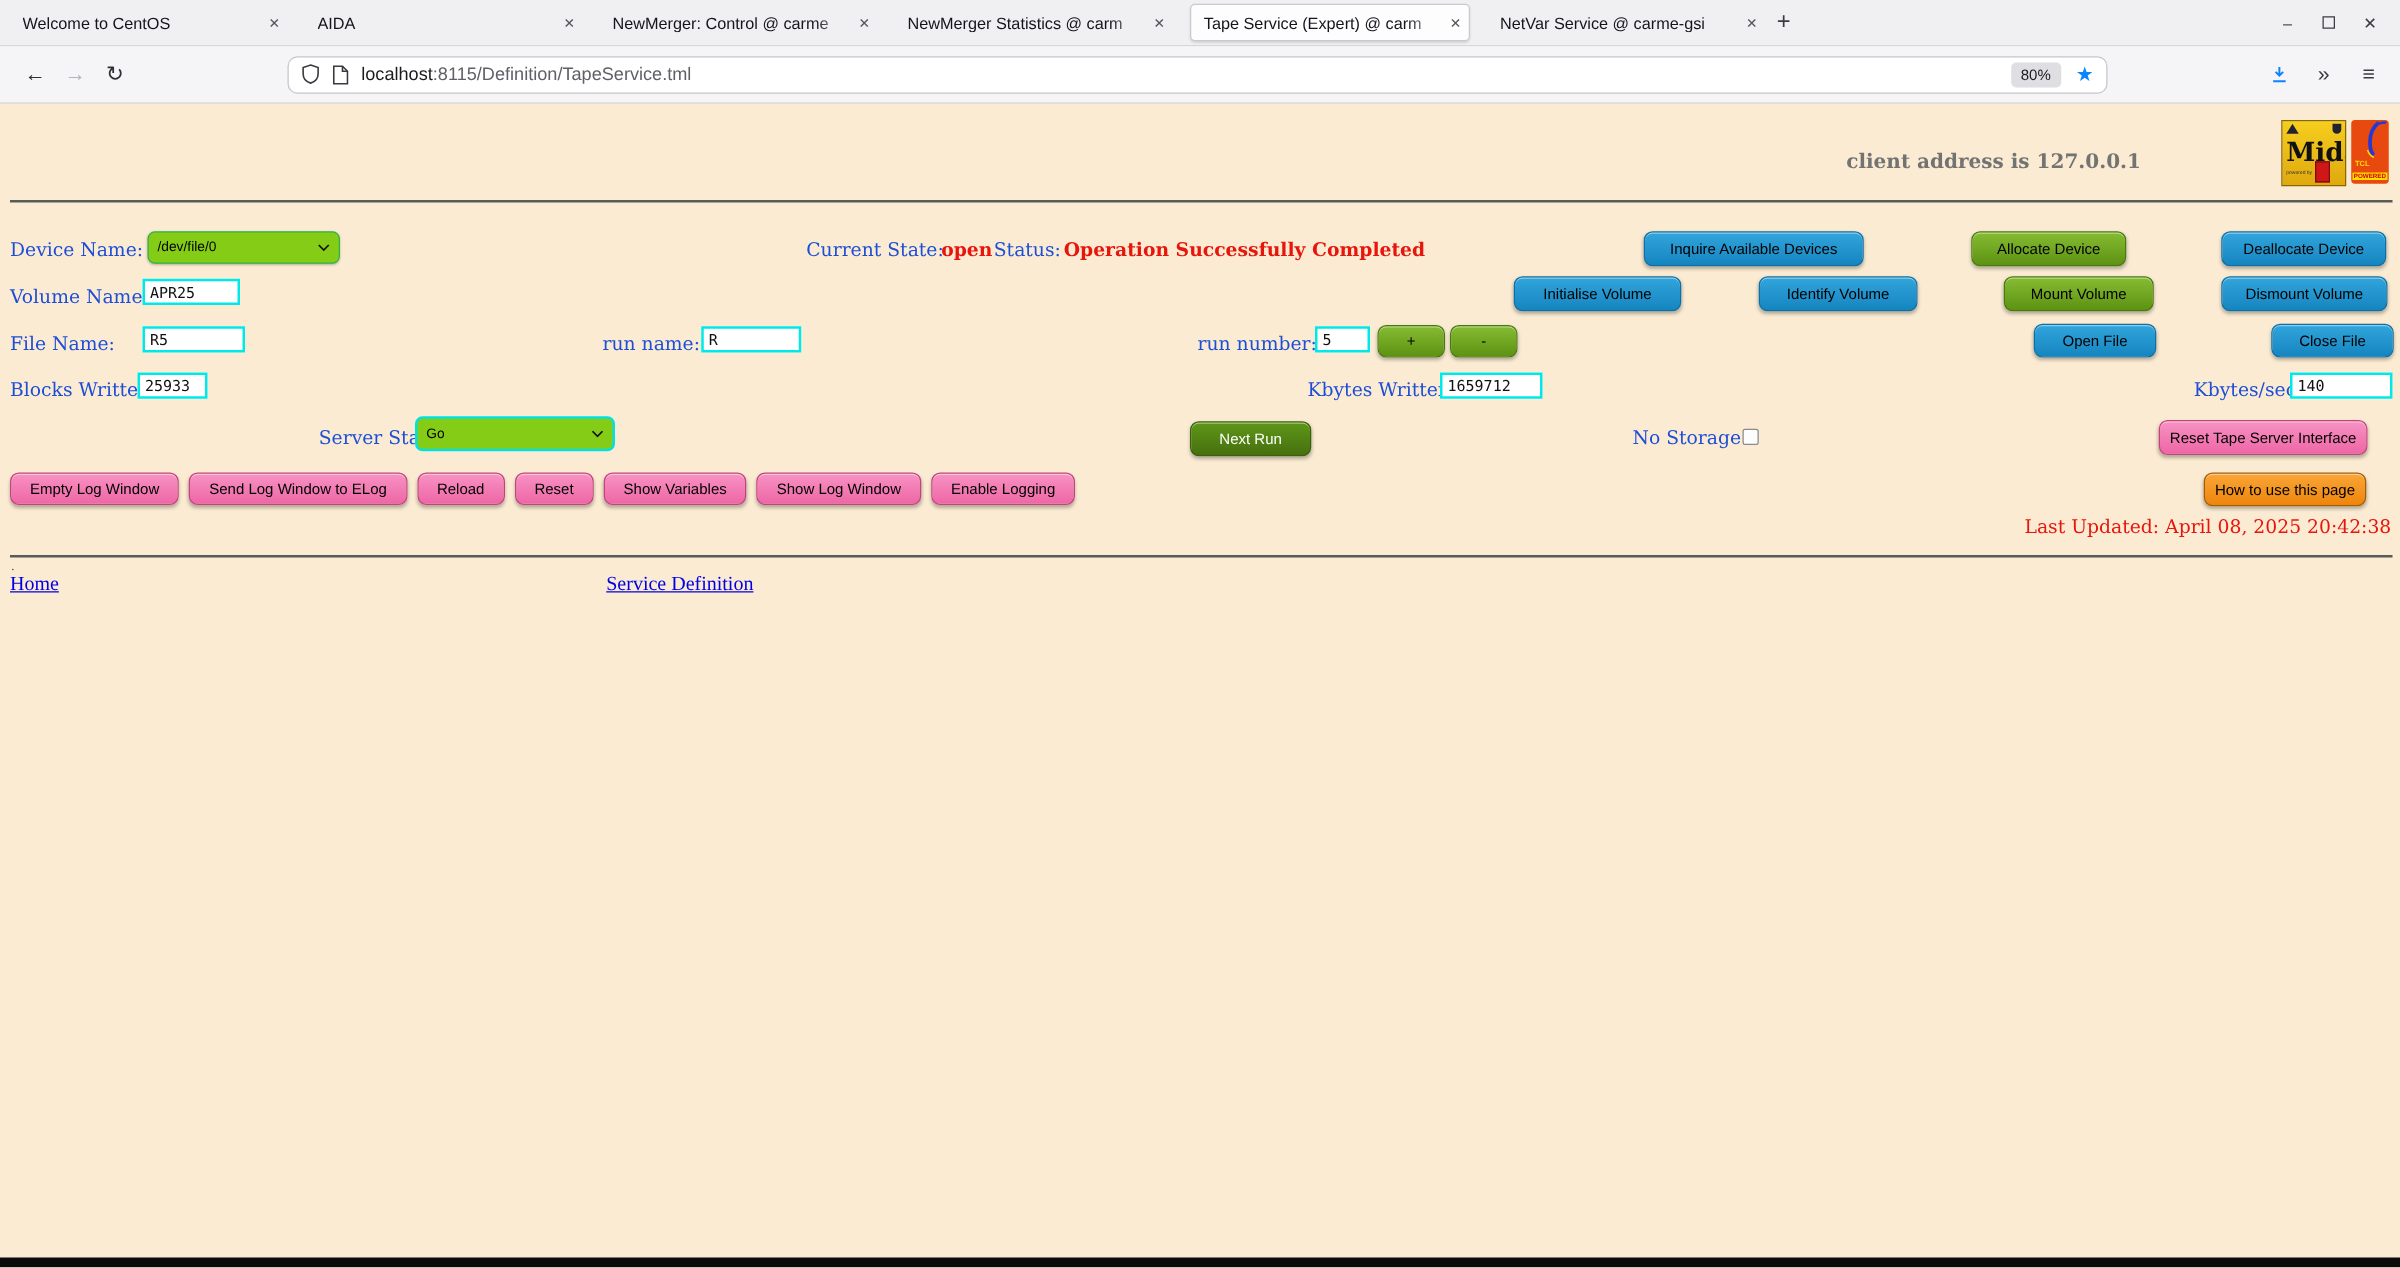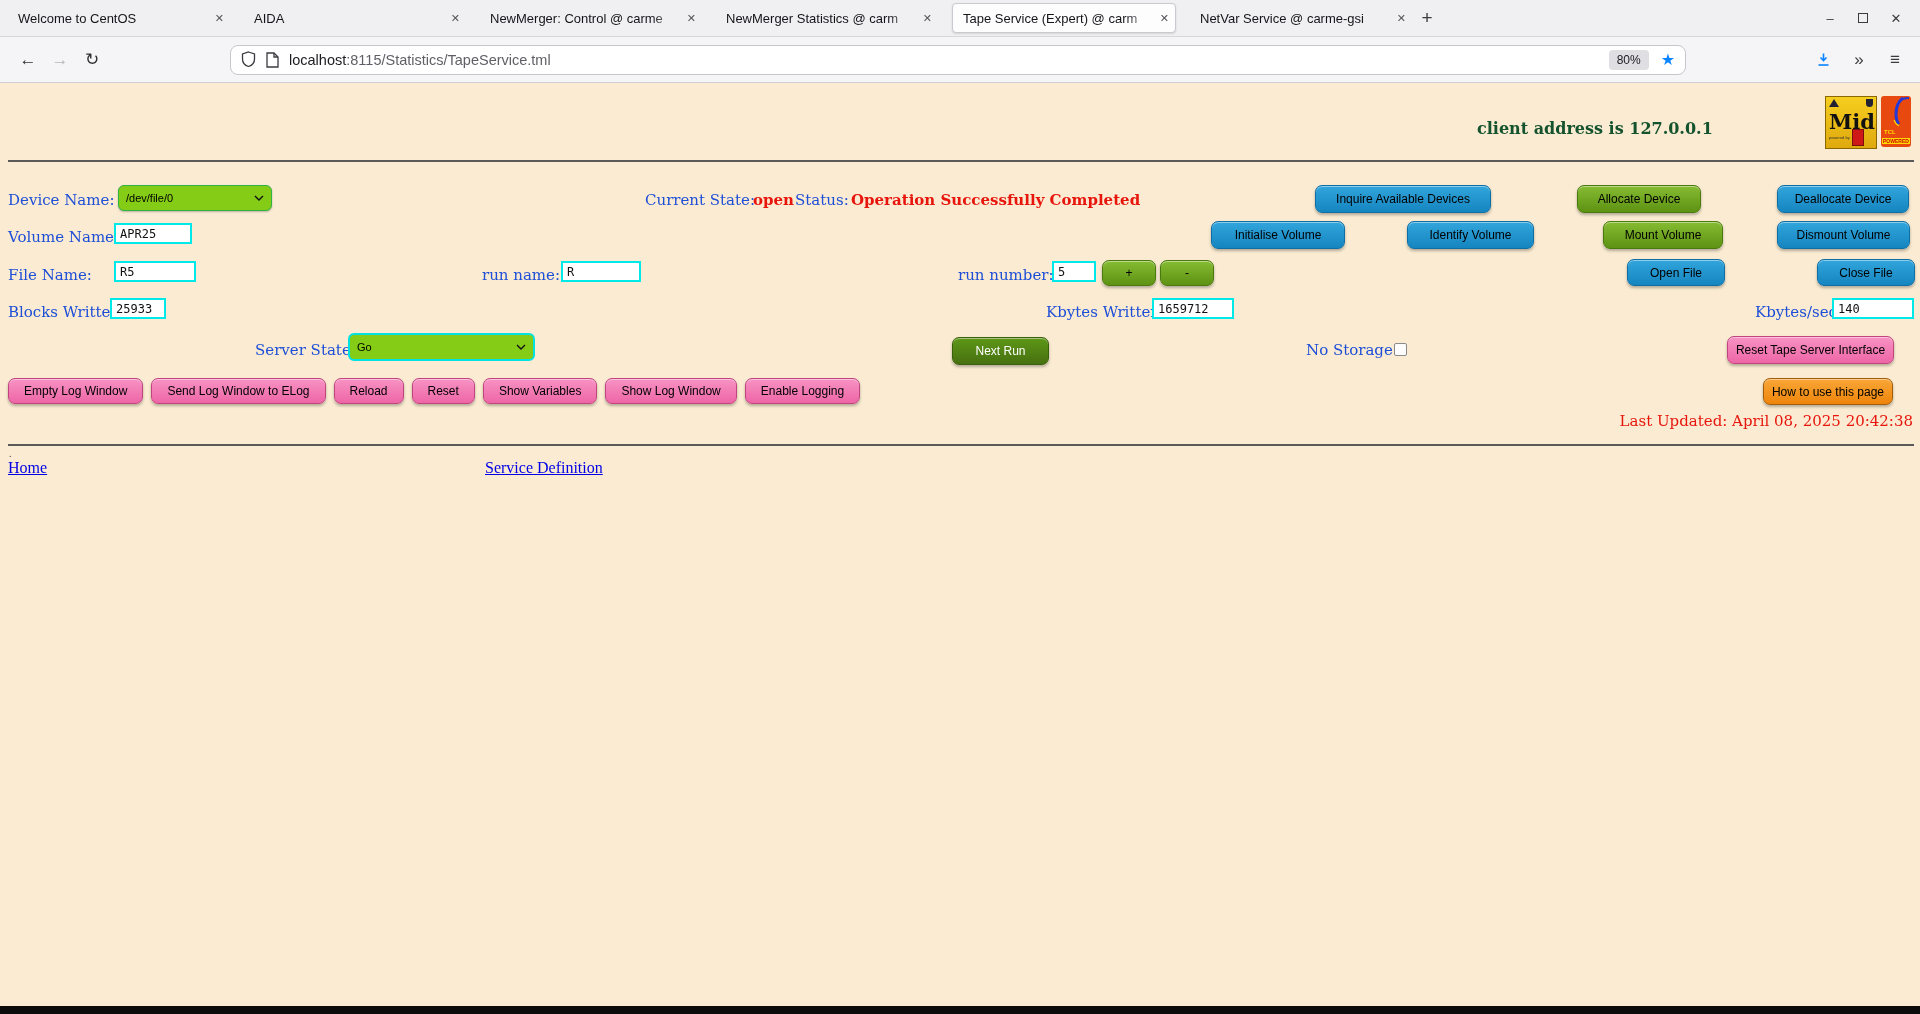--- a/index.html
+++ b/index.html
@@ -39,21 +39,21 @@
   .star{color:#0a84ff;font-size:16px;margin-left:12px;flex:none;}
   .tb-right{display:flex;align-items:center;margin-left:auto;padding-right:10px;gap:6px;}
   .tbicon{width:30px;text-align:center;font-size:17px;color:#3a3a40;display:flex;
           align-items:center;justify-content:center;}
 
   
   .content{position:absolute;top:83px;left:0;width:1920px;height:931px;background:#FAEBD2;}
   .rule{position:absolute;left:8px;width:1906px;height:2px;background:#5a5a5a;}
   .ptitle{position:absolute;left:8px;top:34px;color:#f20d05;
           font:bold 17px "DejaVu Serif",serif;white-space:nowrap;}
-  .client{position:absolute;left:1477px;top:36px;color:#14532d;
+  .client{position:absolute;left:1477px;top:36px;color:#737373;
           font:bold 16px "DejaVu Serif",serif;white-space:nowrap;}
   .lab{position:absolute;color:#1d4ed8;font:15px "DejaVu Serif",serif;white-space:nowrap;}
   .val{position:absolute;color:#e8150c;font:bold 15px "DejaVu Serif",serif;white-space:nowrap;}
 
   .btn{position:absolute;display:flex;align-items:center;justify-content:center;
        border-radius:7px;font-size:12px;color:#000;cursor:default;white-space:nowrap;
        box-shadow:inset 0 1px 0 rgba(255,255,255,.45),0 2px 3px rgba(0,0,0,.28);}
   .btn.blue{background:linear-gradient(#32a5dc,#1585c0);border:1px solid #0e6fa6;}
   .btn.green{background:linear-gradient(#86bc32,#5d9213);border:1px solid #4a7a0e;}
   .btn.dgreen{background:linear-gradient(#5d9717,#477010);border:1px solid #39600a;color:#fff;}
@@ -152,21 +152,21 @@
         <svg width="15" height="17" viewBox="0 0 15 17">
             <path d="M7.5 1 13.5 3v5c0 4-2.5 6.5-6 7.5-3.5-1-6-3.5-6-7.5V3z" fill="none" stroke="#3a3a40" stroke-width="1.3"></path>
           </svg>
       </span>
       <span class="url-icon">
         <svg width="13" height="16" viewBox="0 0 13 16">
             <path d="M1 1h7l4 4v10H1z" fill="none" stroke="#3a3a40" stroke-width="1.3"></path>
             <path d="M8 1v4h4" fill="none" stroke="#3a3a40" stroke-width="1.3"></path>
           </svg>
       </span>
-      <span class="urltext"><span class="url-host">localhost</span><span class="url-rest">:8115/Statistics/TapeService.tml</span></span>
+      <span class="urltext"><span class="url-host">localhost</span><span class="url-rest">:8115/Definition/TapeService.tml</span></span>
       <span class="zoom-badge">80%</span>
       <span class="star">★</span>
     </div>
     <div class="tb-right">
       <span class="tbicon">
         <svg width="15" height="15" viewBox="0 0 15 15">
             <path d="M7.5 1.5v7M4.5 5.5l3 3 3-3" stroke="#0a84ff" fill="none" stroke-width="1.6"></path>
             <path d="M2.5 13h10" stroke="#0a84ff" stroke-width="1.6"></path>
           </svg>
       </span>
@@ -248,21 +248,21 @@
     <div class="lab" style="left:1046px;top:220px">Kbytes Written:</div>
     <div class="inp" style="left:1152px;top:215px;width:82px">
         <span>1659712</span>
       </div>
     <div class="lab" style="left:1755px;top:220px">Kbytes/sec:</div>
     <div class="inp" style="left:1832px;top:215px;width:82px">
         <span>140</span>
       </div>
 
     <div class="lab" style="left:255px;top:258px">Server State</div>
-    <div class="gsel server" style="left:348px;top:250px;width:187px;height:28px">
+    <div class="gsel server" style="left:332px;top:250px;width:160px;height:28px">
       <span>Go</span>
       <span class="chev">
           <svg width="10" height="6" viewBox="0 0 10 6">
             <polyline points="1,1 5,5 9,1" fill="none" stroke="#111" stroke-width="1.4"></polyline>
           </svg>
         </span>
     </div>
     <div class="btn dgreen" style="left:952px;top:254px;width:95px;height:26px">Next Run</div>
     <div class="lab" style="left:1306px;top:258px">No Storage</div>
     <div class="cb" style="left:1394px;top:260px"></div>

